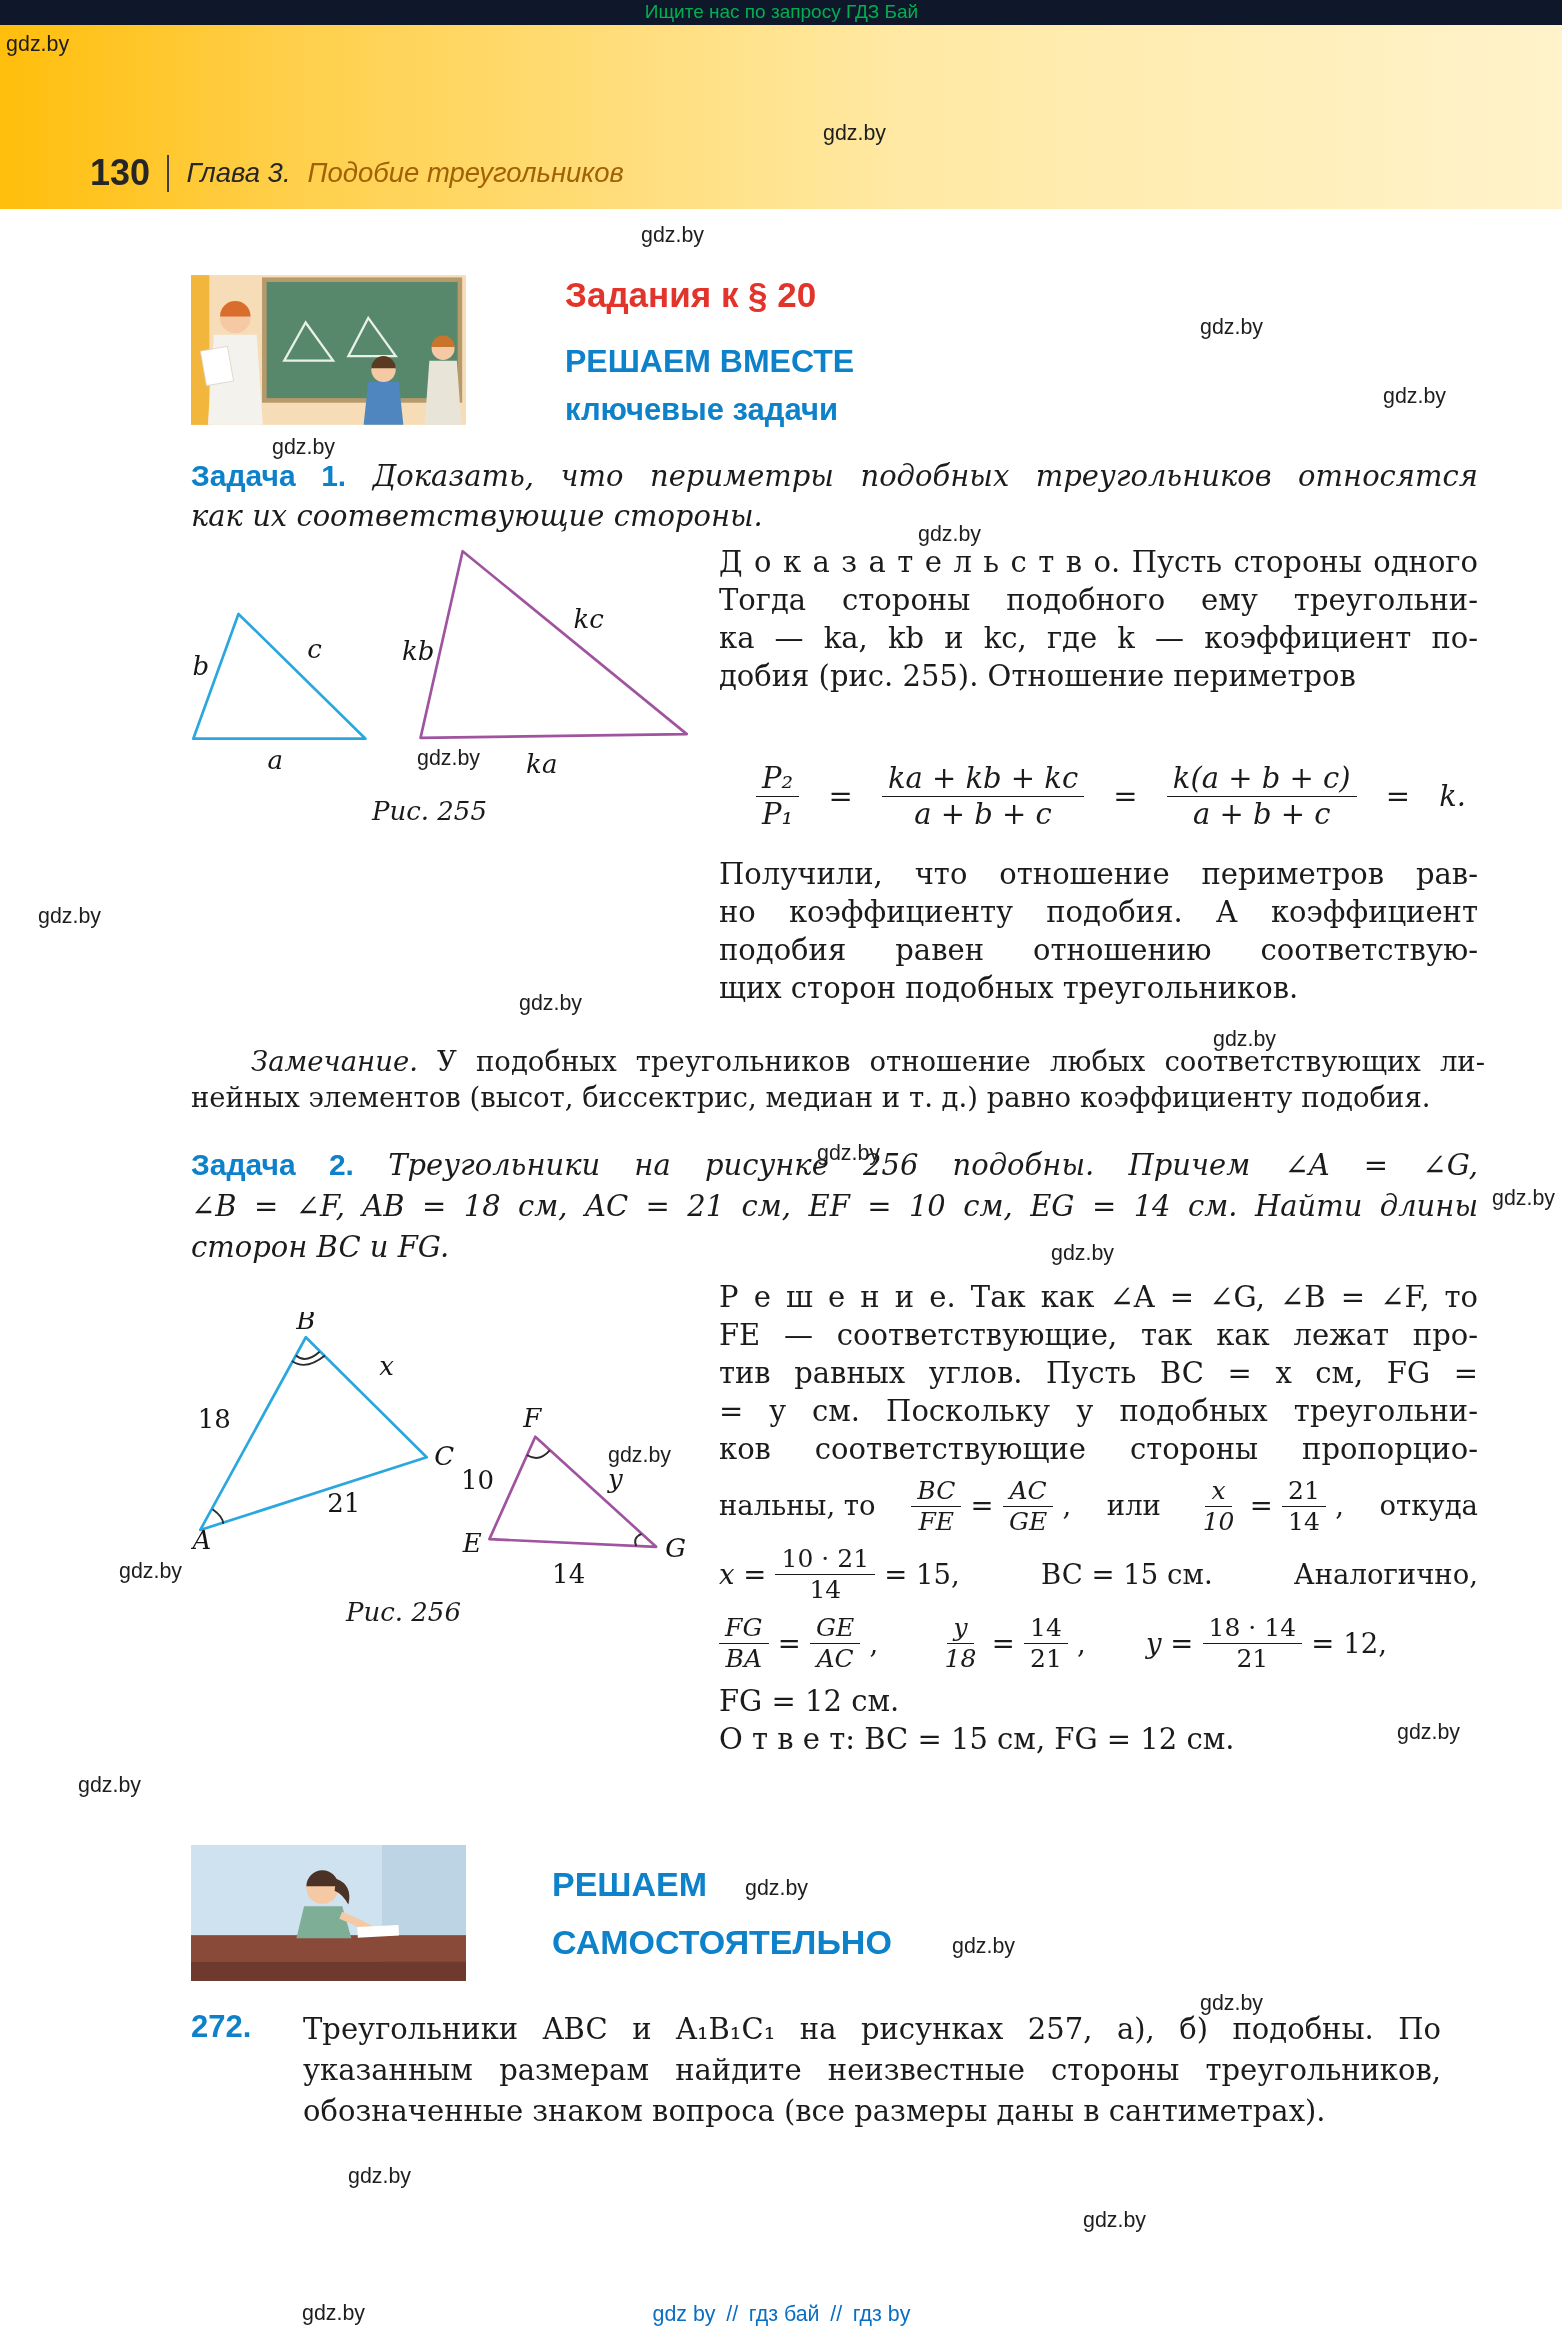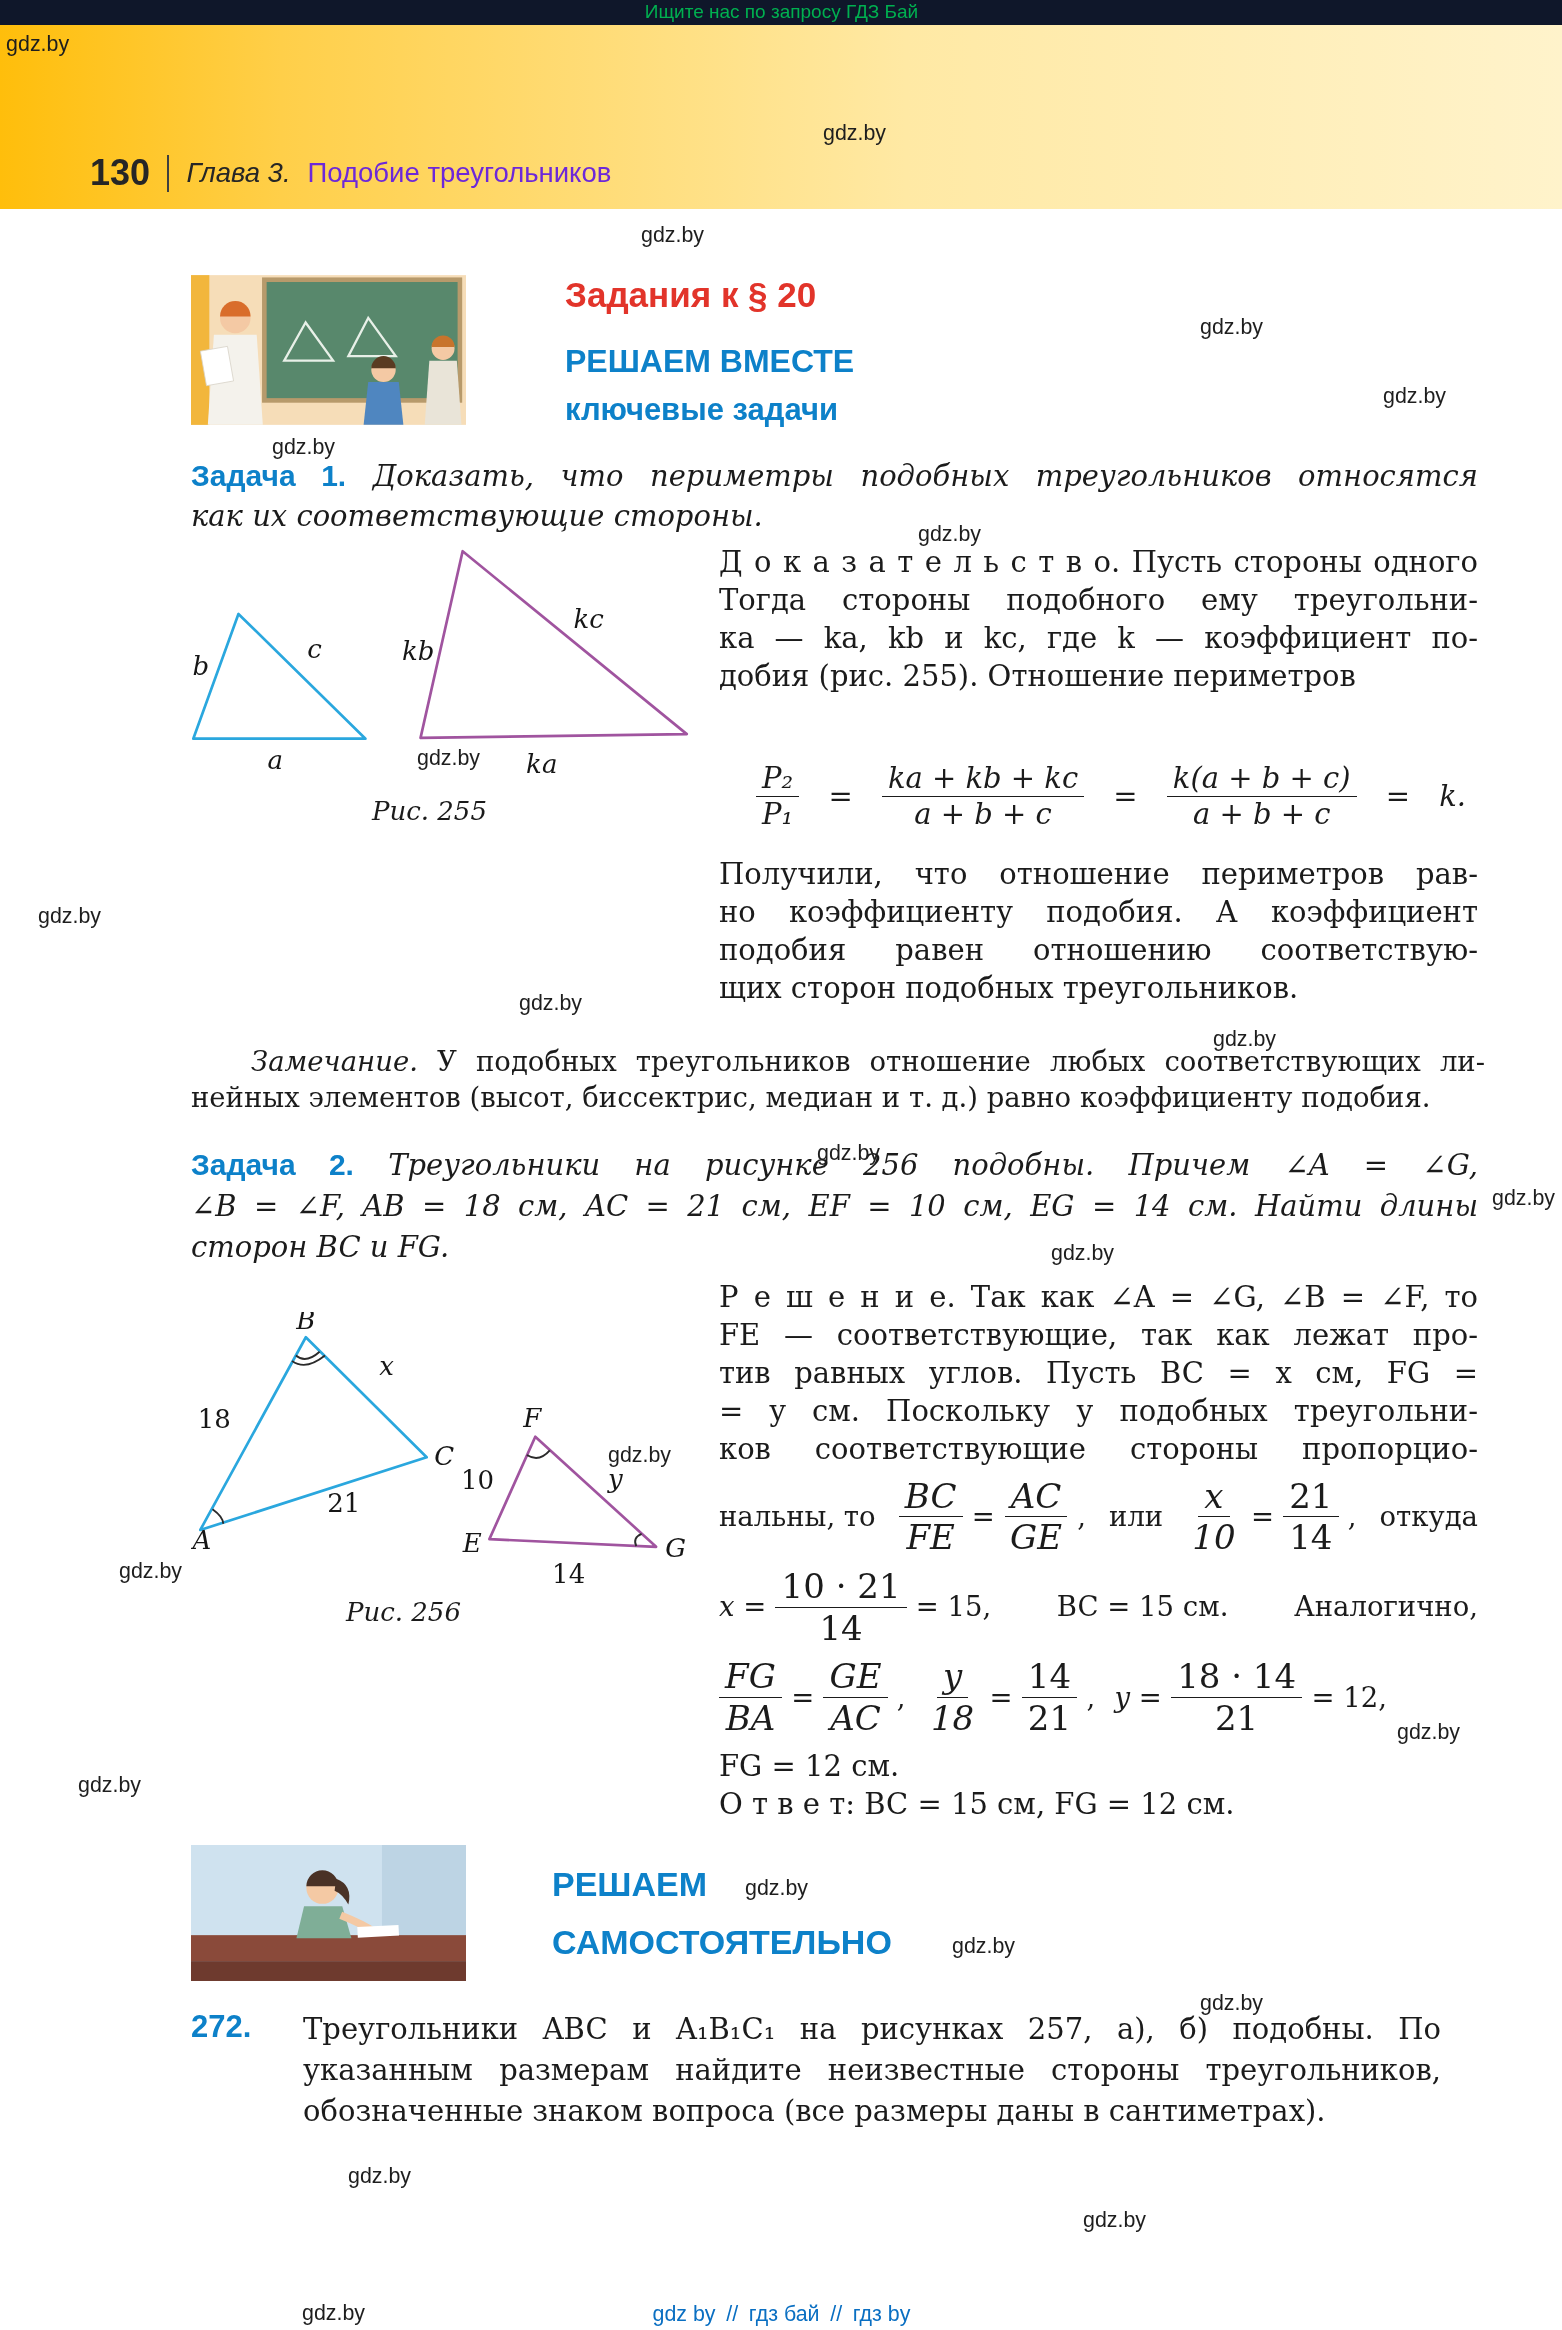--- a/index.html
+++ b/index.html
@@ -17,21 +17,21 @@
   .topbar span{ color:#00b050; font-family:"Liberation Sans","DejaVu Sans",sans-serif; font-size:19px; }
 
   
   .band{ position:absolute; top:24.5px; left:0; width:100%; height:184px;
     background:linear-gradient(90deg,#ffbe0b 0%,#ffcf49 18%,#ffe9a4 58%,#fff3cb 100%); }
   .hmeta{ position:absolute; left:90px; top:150px; height:46px; display:flex; align-items:center; gap:17px;
     font-family:"Liberation Sans","DejaVu Sans",sans-serif; }
   .pagenum{ font-size:36px; font-weight:bold; color:#262626; }
   .vbar{ width:2.3px; height:37px; background:#3f3f3f; }
   .chlabel{ font-size:27.5px; font-style:italic; color:#262626; }
-  .chtitle{ font-size:27.5px; color:#6d28d9; }
+  .chtitle{ font-size:27.5px; color:#a16207;font-style:italic; }
 
   
   .wm{ position:absolute; font-family:"Liberation Sans","DejaVu Sans",sans-serif;
     font-size:21.4px; color:#1e1e1e; white-space:nowrap; }
 
   
   .h-red{ position:absolute; left:565px; top:275px; font-size:35px; font-weight:bold; color:#e2342a; }
   .h-blue1{ position:absolute; left:565px; top:343px; font-size:32px; font-weight:bold; color:#0d81c9; }
   .h-blue2{ position:absolute; left:565px; top:392px; font-size:31px; font-weight:bold; color:#0d81c9; }
 
@@ -53,21 +53,21 @@
   .frac .n{ border-bottom:1.5px solid #1b1b1b; padding:0 6.1px; }
   .frac .d{ padding:0 6.1px; }
   .frac.up{ font-style:normal; }
   .it{ font-style:italic; }
 
   .remark{ position:absolute; left:191px; top:1043px; width:1294px; font-size:27.5px; line-height:36px; }
   .remark .first{ text-indent:60px; }
 
   .sol{ position:absolute; left:719px; top:1278px; width:759px; font-size:29px; line-height:38px; }
   .fline{ display:flex; align-items:center; justify-content:space-between; margin:7.7px 0; font-size:27.5px; line-height:1.15; }
-  .fline .frac{ font-size:34px; }
+  .fline .frac{ font-size:25px; }
   .fline.w88{ width:88%; }
   .grp{ display:inline-flex; align-items:center; gap:9.2px; }
 
   .fig1{ position:absolute; left:191px; top:545px; }
   .cap1{ position:absolute; left:372px; top:796px; font-size:26px; font-style:italic; }
   .fig2{ position:absolute; left:191px; top:1312px; }
   .cap2{ position:absolute; left:346px; top:1597px; font-size:26px; font-style:italic; }
 
   .tri-b{ fill:none; stroke:#2aa7de; stroke-width:3.5; stroke-linejoin:round; }
   .tri-p{ fill:none; stroke:#a0549f; stroke-width:3.5; stroke-linejoin:round; }

